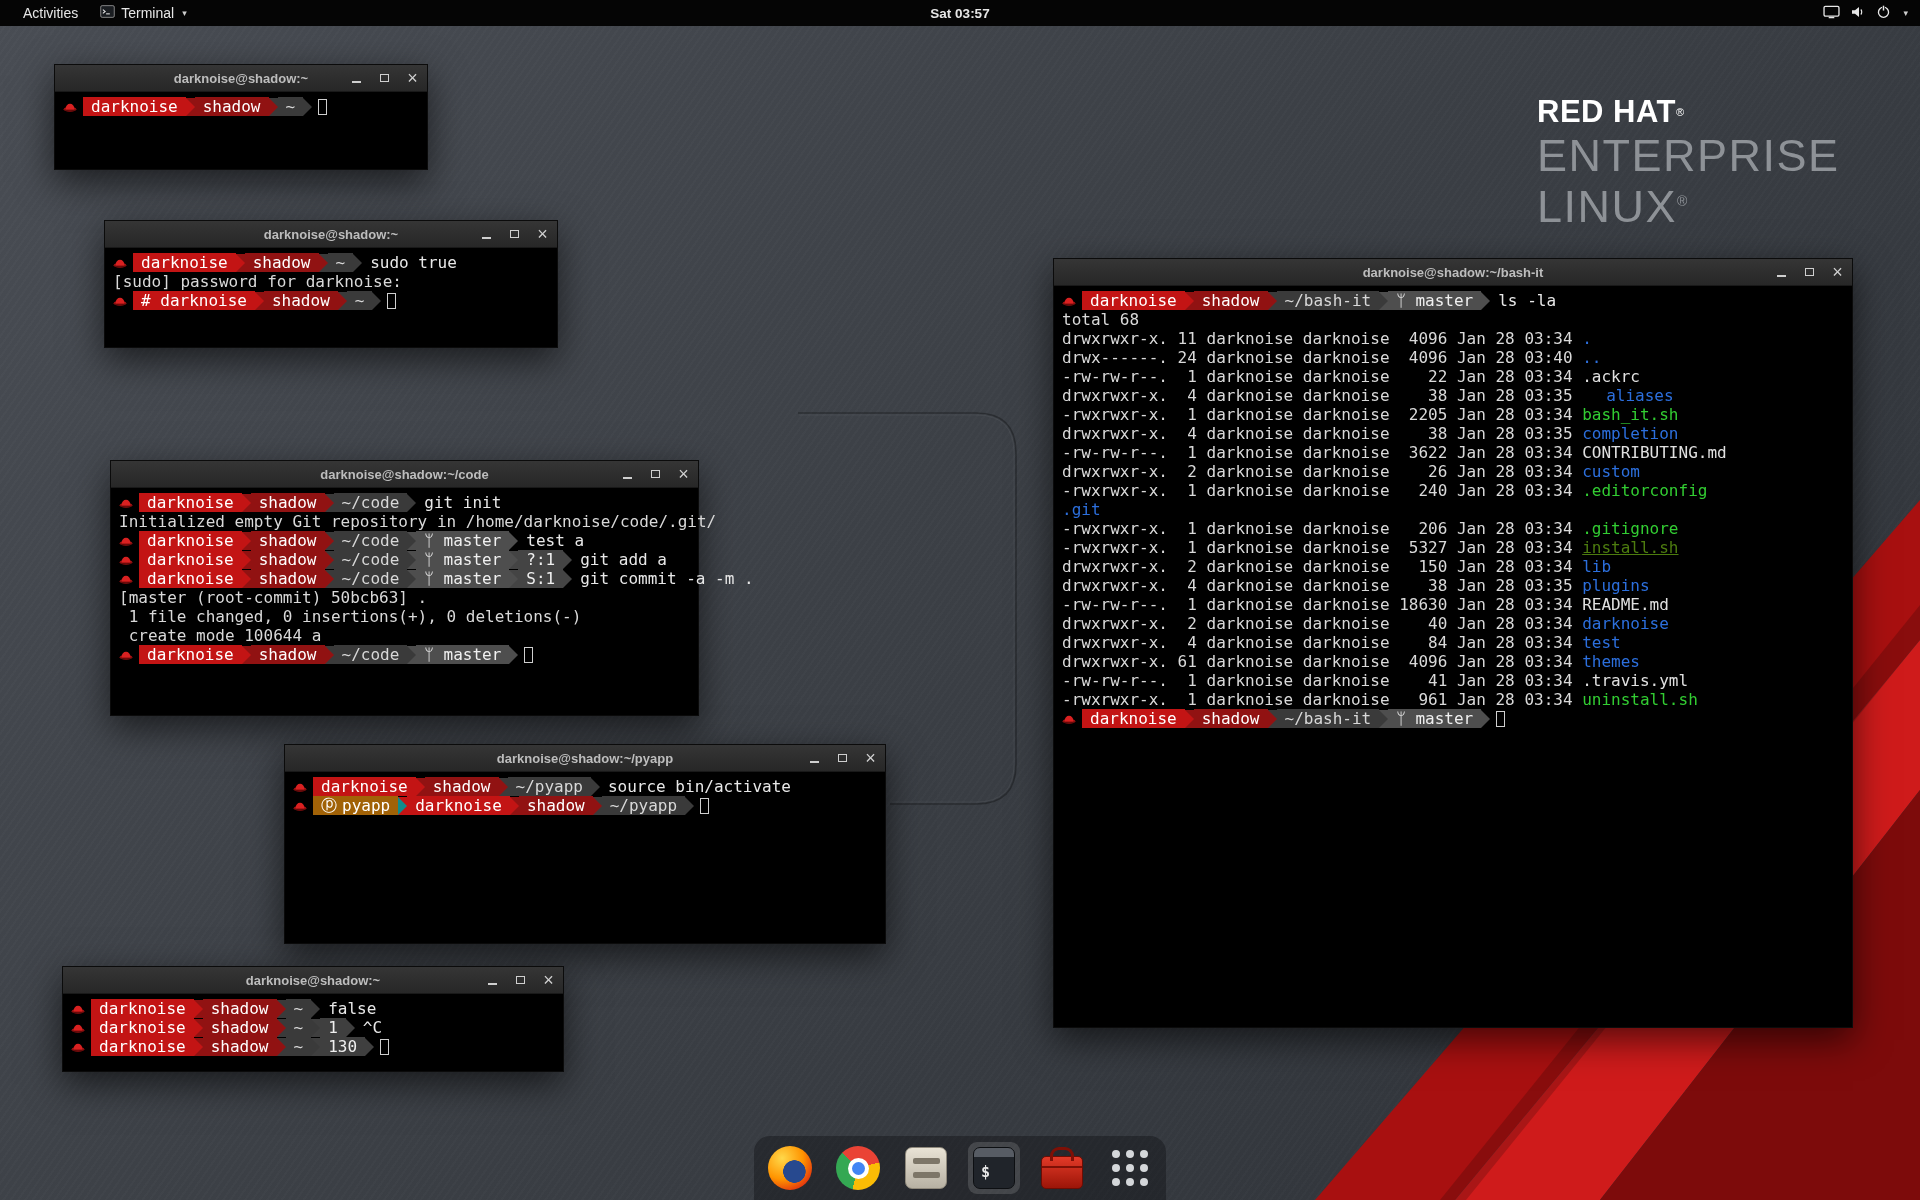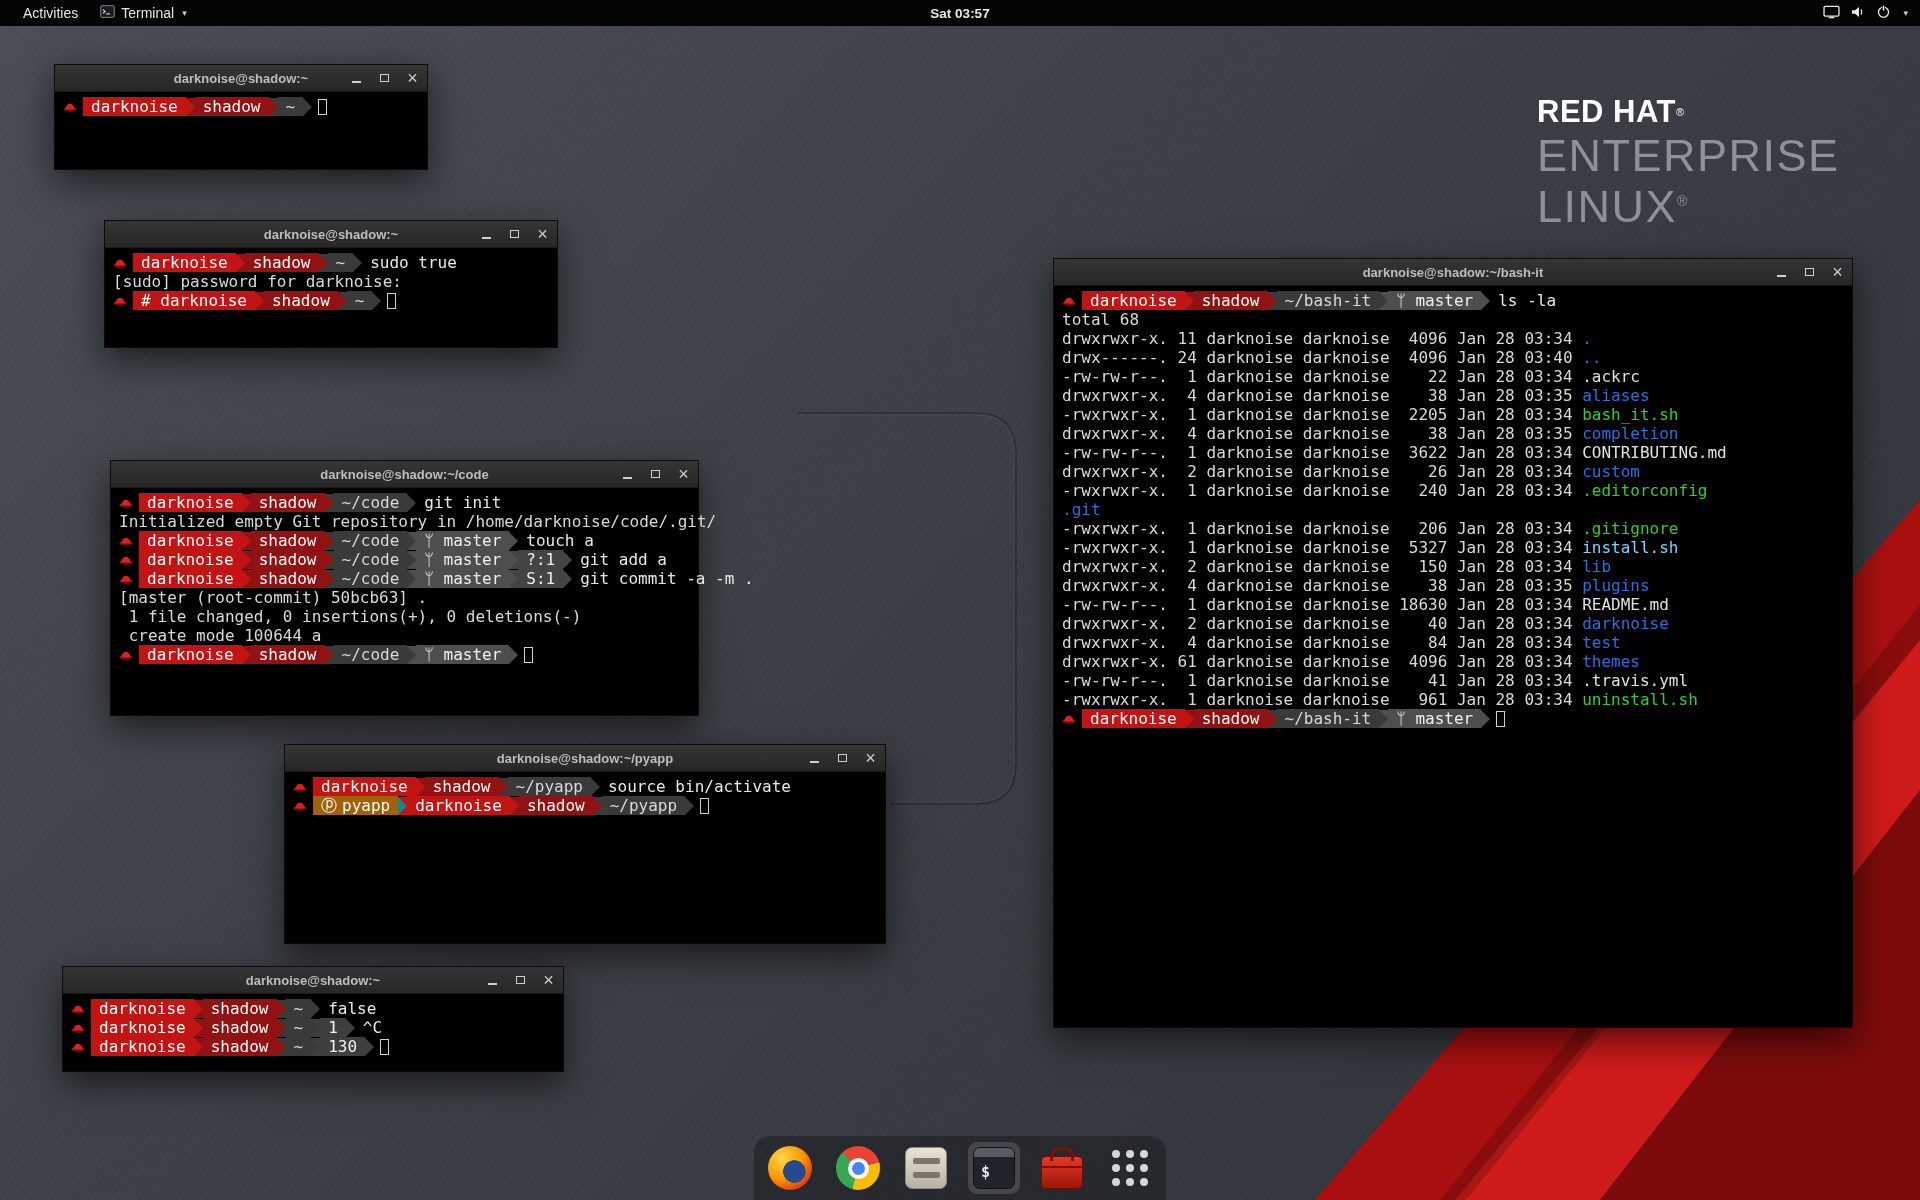--- a/index.html
+++ b/index.html
@@ -284,21 +284,21 @@
             <path d="M1.5 9.8 C4 11.2 12 11.2 14.5 9.8" stroke="#3a0505" stroke-width="0.8" fill="none"></path>
           </svg></span>
         <span class="seg seg-user" style="background: rgb(195, 20, 20);">darknoise</span>
         <span class="sep" style="border-left-color: rgb(195, 20, 20); border-top-color: rgb(145, 18, 18); border-bottom-color: rgb(145, 18, 18);"></span>
         <span class="seg seg-host" style="background: rgb(145, 18, 18);">shadow</span>
         <span class="sep" style="border-left-color: rgb(145, 18, 18); border-top-color: rgb(58, 58, 58); border-bottom-color: rgb(58, 58, 58);"></span>
         <span class="seg seg-path" style="background: rgb(58, 58, 58);">~/code</span>
         <span class="sep" style="border-left-color: rgb(58, 58, 58); border-top-color: rgb(78, 78, 78); border-bottom-color: rgb(78, 78, 78);"></span>
         <span class="seg seg-git" style="background: rgb(78, 78, 78);">ᛘ master</span>
         <span class="sep" style="border-left-color: rgb(78, 78, 78);"></span>
-        <span class="t-cmd">touch a</span>
+        <span class="t-cmd">test a</span>
       </div>
       <div class="term-line">
         <span class="hat"><svg width="14" height="12" viewBox="0 0 16 13">
             <ellipse cx="8" cy="9" rx="7.2" ry="2.8" fill="#a61212"></ellipse>
             <path d="M3 9 C3 5 5.2 2.8 8 2.8 C10.8 2.8 13 5 13 9 Z" fill="#d92121"></path>
             <path d="M1.5 9.8 C4 11.2 12 11.2 14.5 9.8" stroke="#3a0505" stroke-width="0.8" fill="none"></path>
           </svg></span>
         <span class="seg seg-user" style="background: rgb(195, 20, 20);">darknoise</span>
         <span class="sep" style="border-left-color: rgb(195, 20, 20); border-top-color: rgb(145, 18, 18); border-bottom-color: rgb(145, 18, 18);"></span>
         <span class="seg seg-host" style="background: rgb(145, 18, 18);">shadow</span>
@@ -507,21 +507,21 @@
       <div class="term-line">
         <span class="t-out">drwx------. 24 darknoise darknoise  4096 Jan 28 03:40 </span>
         <span class="t-out" style="color: rgb(44, 111, 221);">..</span>
       </div>
       <div class="term-line">
         <span class="t-out">-rw-rw-r--.  1 darknoise darknoise    22 Jan 28 03:34 </span>
         <span class="t-out" style="color: rgb(224, 224, 224);">.ackrc</span>
       </div>
       <div class="term-line">
         <span class="t-out">drwxrwxr-x.  4 darknoise darknoise    38 Jan 28 03:35 </span>
-        <span class="t-out" style="color: rgb(44, 111, 221);">aliases</span>
+        <span class="t-out" style="color: rgb(44, 111, 221); margin-left: 24px;">aliases</span>
       </div>
       <div class="term-line">
         <span class="t-out">-rwxrwxr-x.  1 darknoise darknoise  2205 Jan 28 03:34 </span>
         <span class="t-out" style="color: rgb(50, 205, 50);">bash_it.sh</span>
       </div>
       <div class="term-line">
         <span class="t-out">drwxrwxr-x.  4 darknoise darknoise    38 Jan 28 03:35 </span>
         <span class="t-out" style="color: rgb(44, 111, 221);">completion</span>
       </div>
       <div class="term-line">
@@ -538,21 +538,21 @@
       </div>
       <div class="term-line">
         <span class="t-out" style="color: rgb(44, 111, 221);">.git</span>
       </div>
       <div class="term-line">
         <span class="t-out">-rwxrwxr-x.  1 darknoise darknoise   206 Jan 28 03:34 </span>
         <span class="t-out" style="color: rgb(50, 205, 50);">.gitignore</span>
       </div>
       <div class="term-line">
         <span class="t-out">-rwxrwxr-x.  1 darknoise darknoise  5327 Jan 28 03:34 </span>
-        <span class="t-out" style="color: #7dd3fc;">install.sh</span>
+        <span class="t-out" style="color: #4d7c0f; text-decoration: underline;">install.sh</span>
       </div>
       <div class="term-line">
         <span class="t-out">drwxrwxr-x.  2 darknoise darknoise   150 Jan 28 03:34 </span>
         <span class="t-out" style="color: rgb(44, 111, 221);">lib</span>
       </div>
       <div class="term-line">
         <span class="t-out">drwxrwxr-x.  4 darknoise darknoise    38 Jan 28 03:35 </span>
         <span class="t-out" style="color: rgb(44, 111, 221);">plugins</span>
       </div>
       <div class="term-line">

